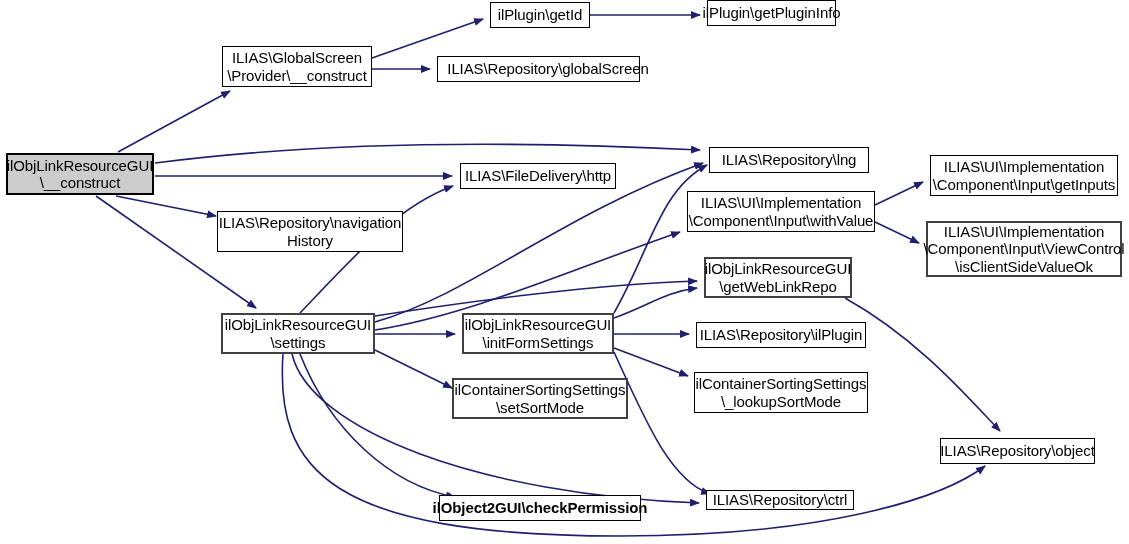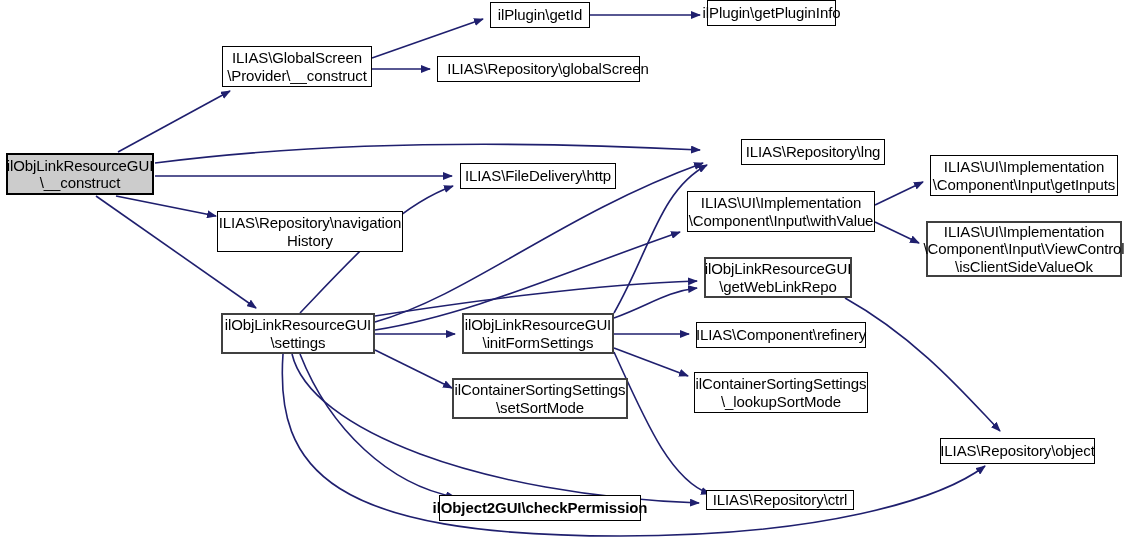--- a/index.html
+++ b/index.html
@@ -100,21 +100,21 @@
 
   <div class="node" style="left:222px;top:46px;width:150px;height:41px;">ILIAS\GlobalScreen
 \Provider\__construct</div>
 
   <div class="node" style="left:490px;top:2px;width:100px;height:26px;">ilPlugin\getId</div>
 
   <div class="node" style="left:707px;top:0;width:129px;height:26px;">ilPlugin\getPluginInfo</div>
 
   <div class="node" style="left:437px;top:56px;width:203px;height:26px;padding-left:19px;">ILIAS\Repository\globalScreen</div>
 
-  <div class="node" style="left:709px;top:139px;width:144px;height:26px;margin-left:32px;">ILIAS\Repository\lng</div>
+  <div class="node" style="left:709px;top:147px;width:160px;height:26px;">ILIAS\Repository\lng</div>
 
   <div class="node" style="left:460px;top:163px;width:156px;height:26px;">ILIAS\FileDelivery\http</div>
 
   <div class="node" style="left:205px;top:211px;width:186px;height:41px;margin-left:12px;">ILIAS\Repository\navigation
 History</div>
 
   <div class="node" style="left:687px;top:191px;width:188px;height:41px;">ILIAS\UI\Implementation
 \Component\Input\withValue</div>
 
   <div class="node" style="left:930px;top:155px;width:188px;height:41px;">ILIAS\UI\Implementation
@@ -126,21 +126,21 @@
 
   <div class="node bold" style="left:704px;top:257px;width:148px;height:41px;">ilObjLinkResourceGUI
 \getWebLinkRepo</div>
 
   <div class="node bold" style="left:221px;top:313px;width:154px;height:41px;">ilObjLinkResourceGUI
 \settings</div>
 
   <div class="node bold" style="left:462px;top:313px;width:152px;height:41px;">ilObjLinkResourceGUI
 \initFormSettings</div>
 
-  <div class="node" style="left:696px;top:322px;width:170px;height:26px;">ILIAS\Component\refinery</div>
+  <div class="node" style="left:696px;top:322px;width:170px;height:26px;">ILIAS\Repository\ilPlugin</div>
 
   <div class="node" style="left:694px;top:372px;width:174px;height:41px;">ilContainerSortingSettings
 \_lookupSortMode</div>
 
   <div class="node bold" style="left:452px;top:378px;width:176px;height:41px;">ilContainerSortingSettings
 \setSortMode</div>
 
   <div class="node" style="left:940px;top:438px;width:155px;height:26px;">ILIAS\Repository\object</div>
 
   <div class="node" style="left:439px;top:495px;width:202px;height:26px;font-weight:bold;">ilObject2GUI\checkPermission</div>

